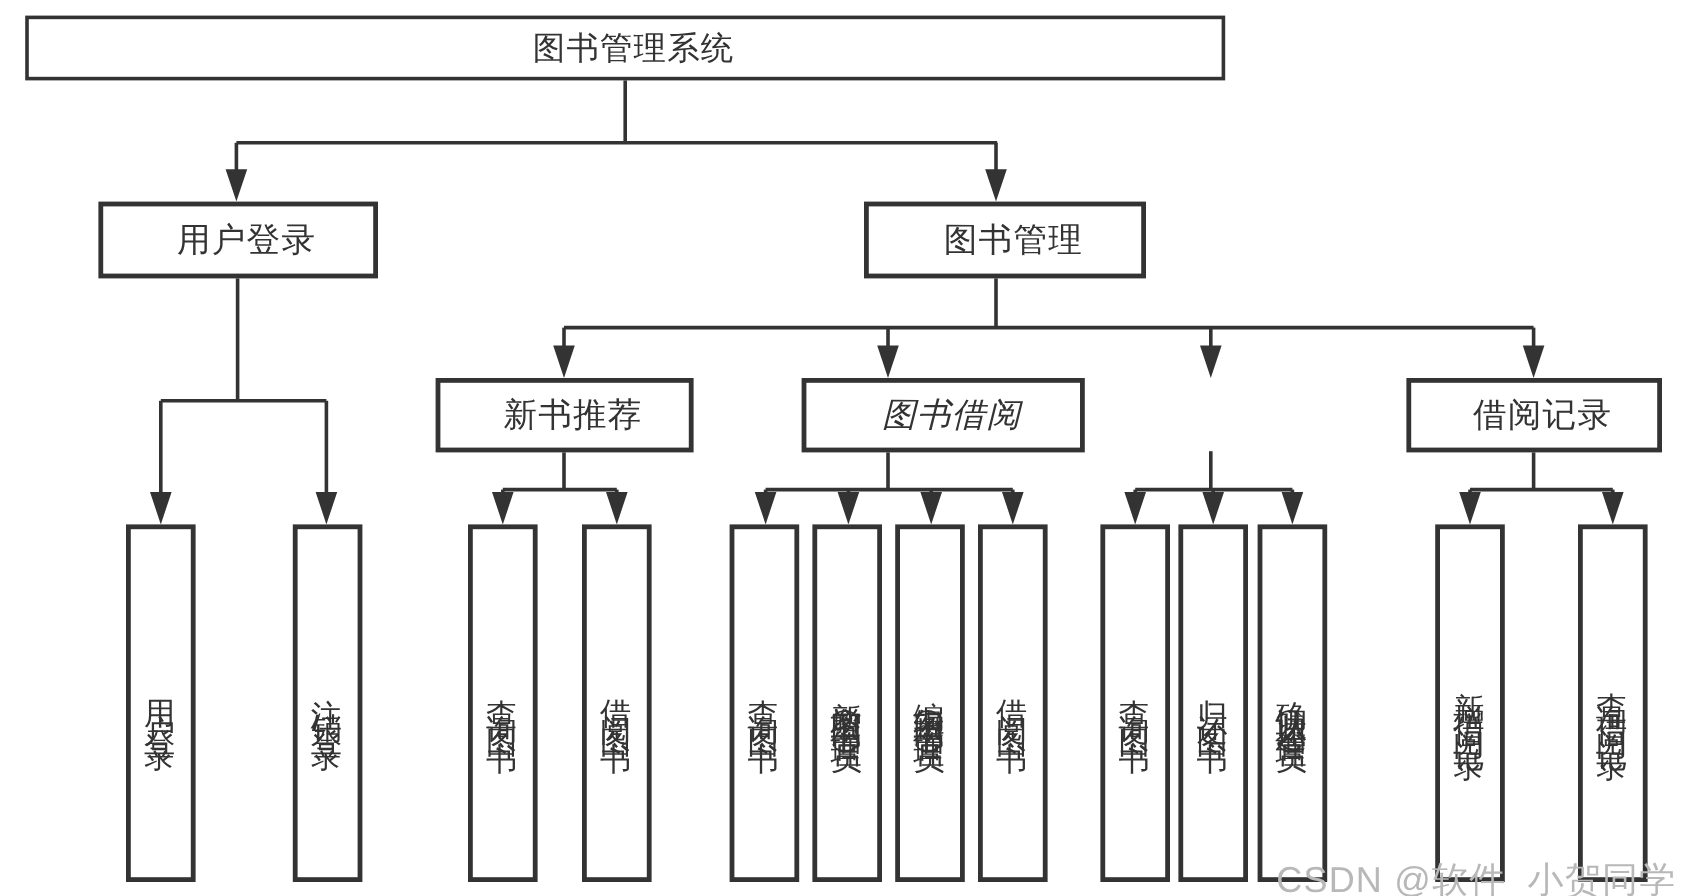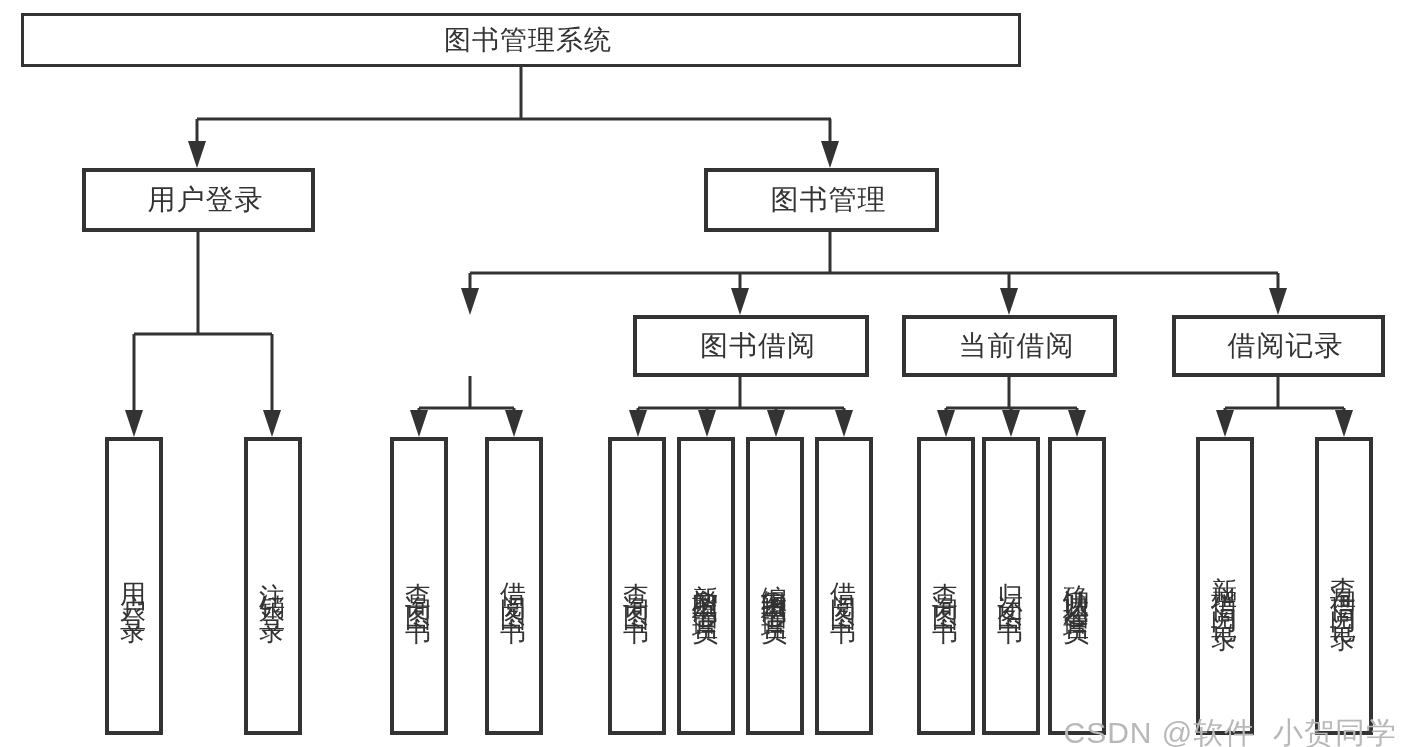--- a/index.html
+++ b/index.html
@@ -130,29 +130,29 @@
     </g>
   </svg>
 
   <div class="node hbox root-box" style="left:21px;top:13px;width:1000px;height:54px;">
     <span>图书管理系统</span>
   </div>
 
   <div class="node hbox" style="left:82px;top:168px;width:233px;height:64px;">
     <span>用户登录</span>
   </div>
-  <div class="node hbox" style="left:704px;top:168px;width:235px;height:64px;">
+  <div class="node hbox" style="left:720px;top:168px;width:235px;height:64px;">
     <span>图书管理</span>
   </div>
 
-  <div class="node hbox" style="left:633px;top:315px;width:236px;height:62px;">
+  <div class="node hbox" style="left:363px;top:315px;width:215px;height:62px;">
+    <span>新书推荐</span>
+  </div>
+  <div class="node hbox" style="left:668px;top:315px;width:236px;height:62px;font-style:italic;">
     <span>图书借阅</span>
-  </div>
-  <div class="node hbox" style="left:902px;top:315px;width:215px;height:62px;">
-    <span>当前借阅</span>
   </div>
   <div class="node hbox" style="left:1172px;top:315px;width:213px;height:62px;">
     <span>借阅记录</span>
   </div>
 
   <div class="node vbox" style="left:105px;">
     <span>用户登录</span>
   </div>
   <div class="node vbox" style="left:244px;">
     <span>注销登录</span>

